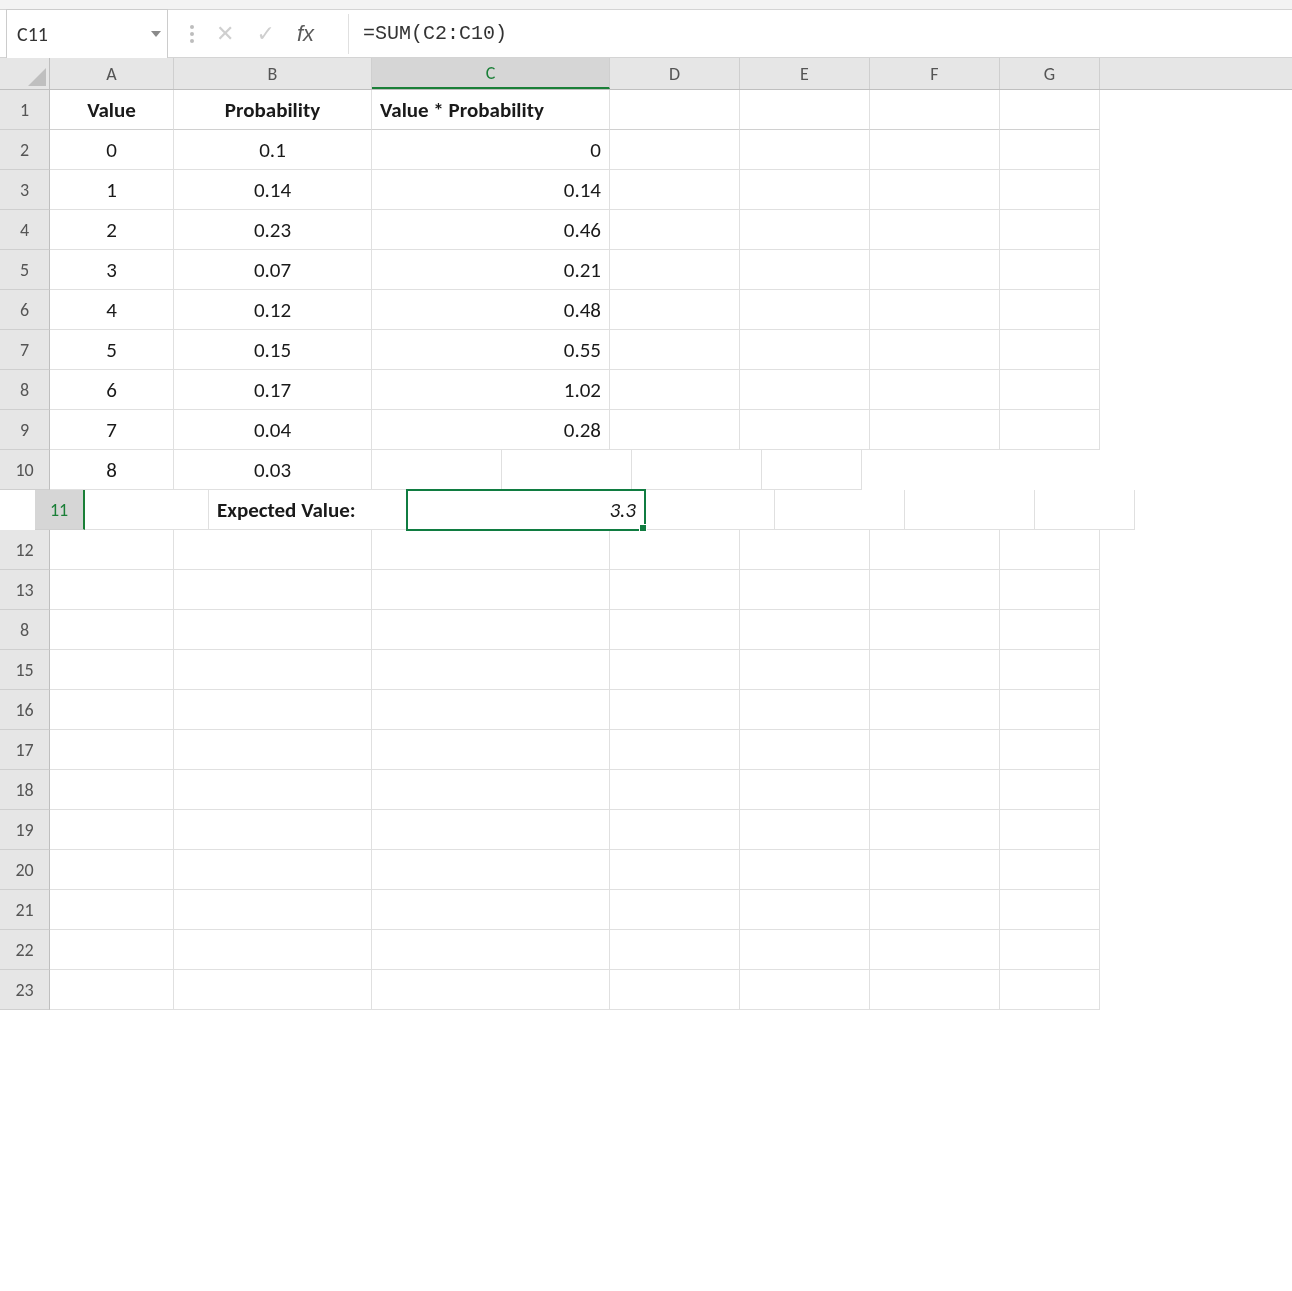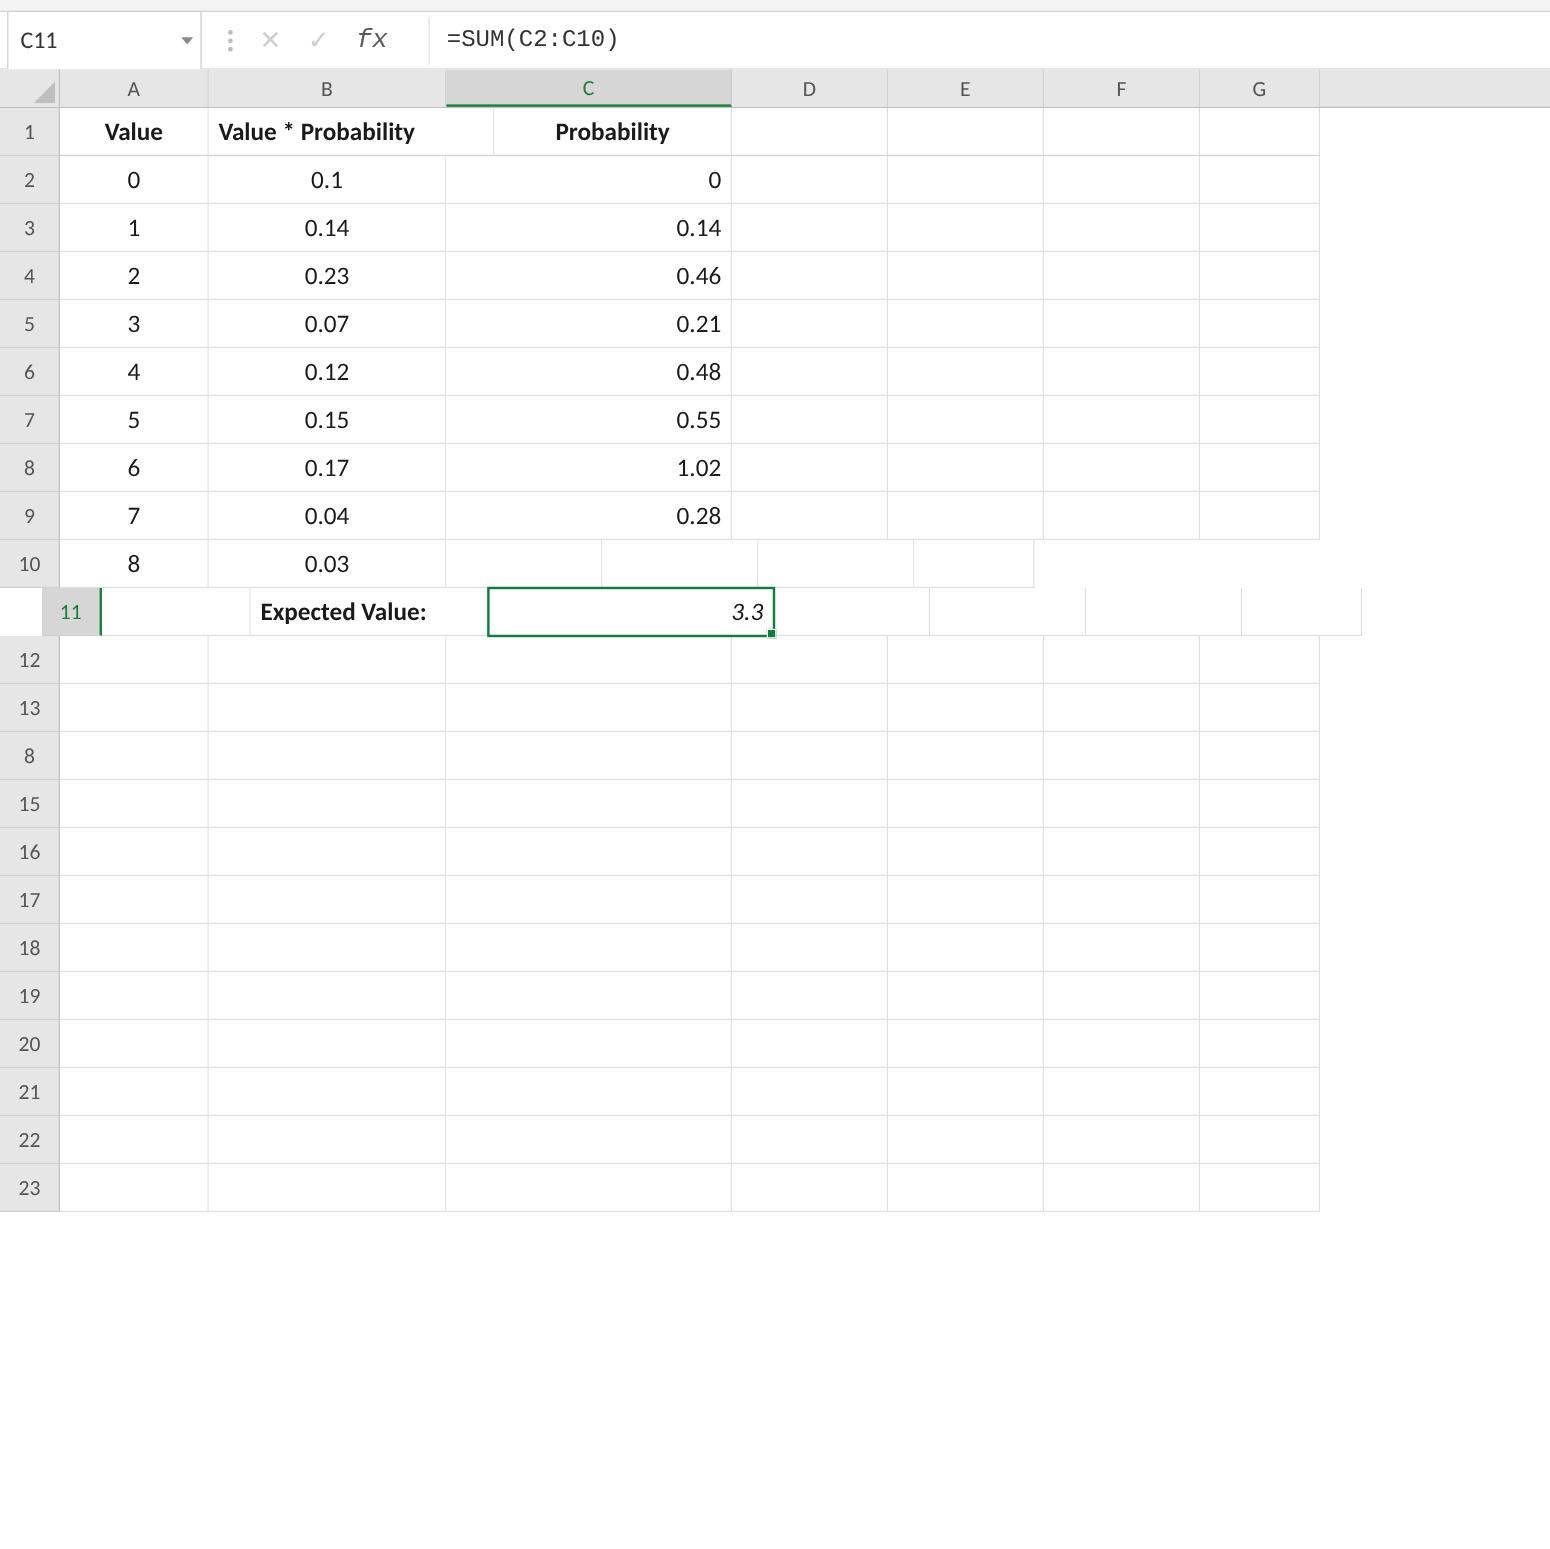--- a/index.html
+++ b/index.html
@@ -61,21 +61,21 @@
     .fx-controls .menu-dots span {
       width: 4px; height: 4px; border-radius: 50%; background: #bdbdbd;
     }
     .fx-controls .cancel-x, .fx-controls .accept-check {
       font-size: 22px;
       color: #cfcfcf;
       cursor: default;
     }
     .fx-label {
       font-style: italic;
-      font-family: Liberation Mono, monospace;
+      font-family: Liberation Sans, sans-serif;
       font-size: 22px;
       color: #5a5a5a;
       padding-right: 18px;
     }
     .formula-input {
       flex: 1;
       height: 40px;
       border: none;
       border-left: 1px solid #e0e0e0;
       padding: 0 14px;
@@ -218,22 +218,22 @@
     <div class="col-header cw-D">D</div>
     <div class="col-header cw-E">E</div>
     <div class="col-header cw-F">F</div>
     <div class="col-header cw-G">G</div>
   </div>
 
   <div class="rows" id="rows">
       <div class="row header-row">
         <div class="row-header">1</div>
         <div class="cell cw-A bold center">Value</div>
+        <div class="cell cw-B bold center">Probability</div>
         <div class="cell cw-C bold">Value * Probability</div>
-        <div class="cell cw-B bold center">Probability</div>
         <div class="cell cw-D"></div>
         <div class="cell cw-E"></div>
         <div class="cell cw-F"></div>
         <div class="cell cw-G"></div>
       </div>
       <div class="row">
         <div class="row-header">2</div>
         <div class="cell cw-A center">0</div>
         <div class="cell cw-B center">0.1</div>
         <div class="cell cw-C right">0</div>

